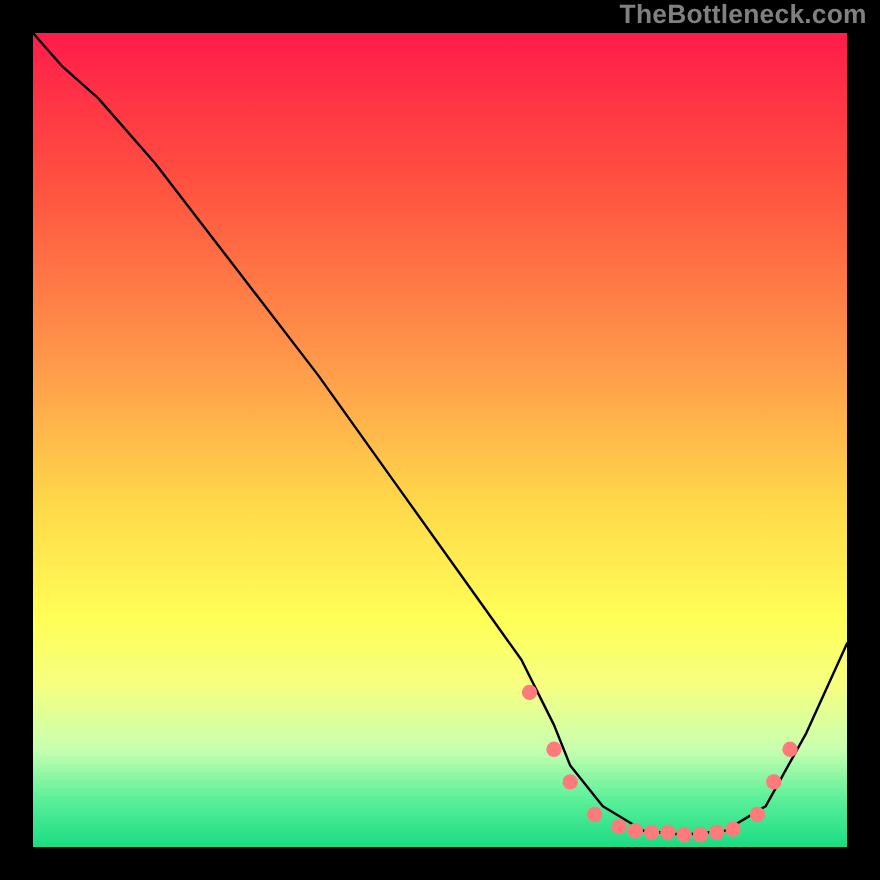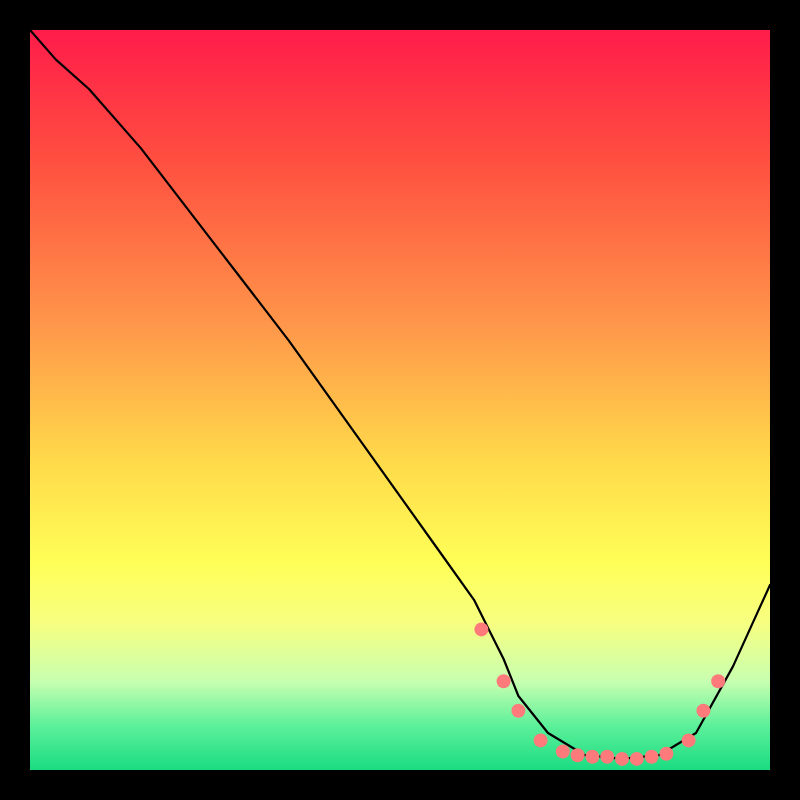--- a/index.html
+++ b/index.html
@@ -63,20 +63,21 @@
   }
   .dot {
     fill: #ff7a7a;
     stroke: none;
   }
 </style>
 </head>
 <body>
 
 <div class="outer">
+  <div class="watermark">TheBottleneck.com</div>
 
   <div class="plot">
     <svg viewBox="0 0 740 740">
       <path id="curve" class="curve-path" d="M0.0 0.0 L25.9 29.6 L59.2 59.2 L111.0 118.4 L185.0 214.6 L259.0 310.8 L333.0 414.4 L407.0 518.0 L444.0 569.8 L458.8 599.4 L473.6 629.0 L488.4 666.0 L518.0 703.0 L555.0 725.2 L592.0 728.9 L629.0 725.2 L666.0 703.0 L703.0 636.4 L740.0 555.0"></path>
       <g id="dots">
           <circle cx="451.4" cy="599.4" r="7" class="dot"></circle>
           <circle cx="473.6" cy="651.2" r="7" class="dot"></circle>
           <circle cx="488.4" cy="680.8" r="7" class="dot"></circle>
           <circle cx="510.6" cy="710.4" r="7" class="dot"></circle>
           <circle cx="532.8" cy="721.5" r="7" class="dot"></circle>

